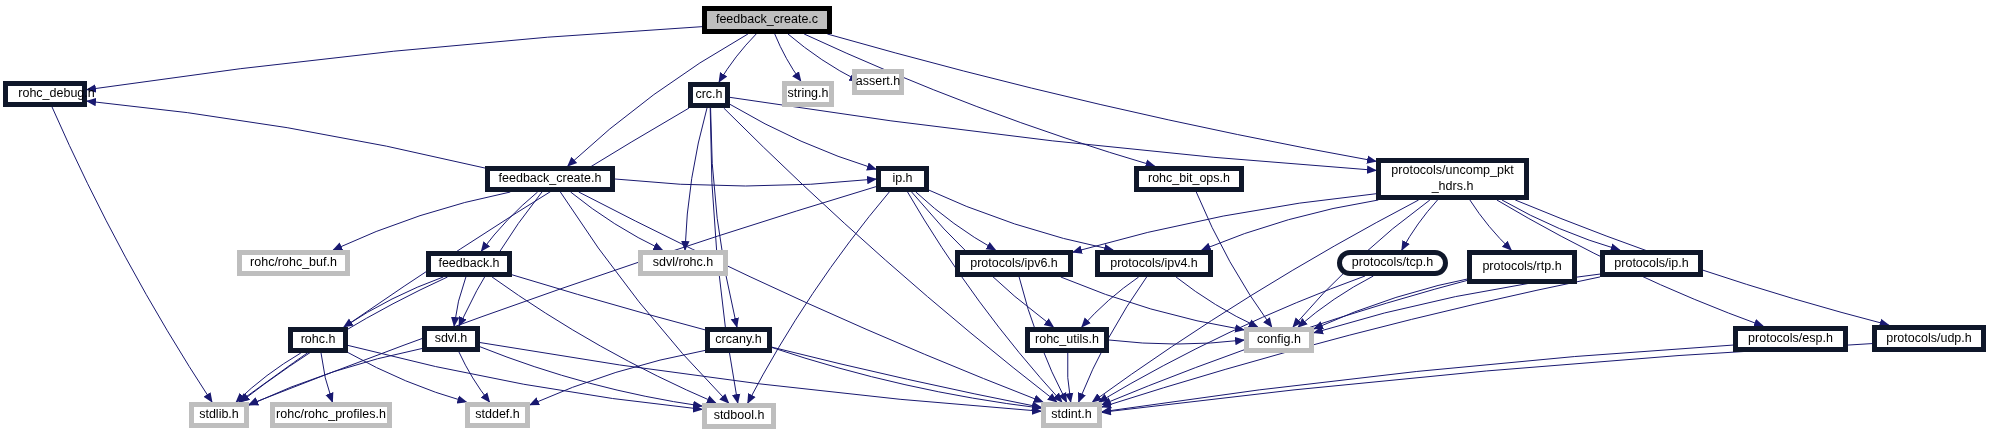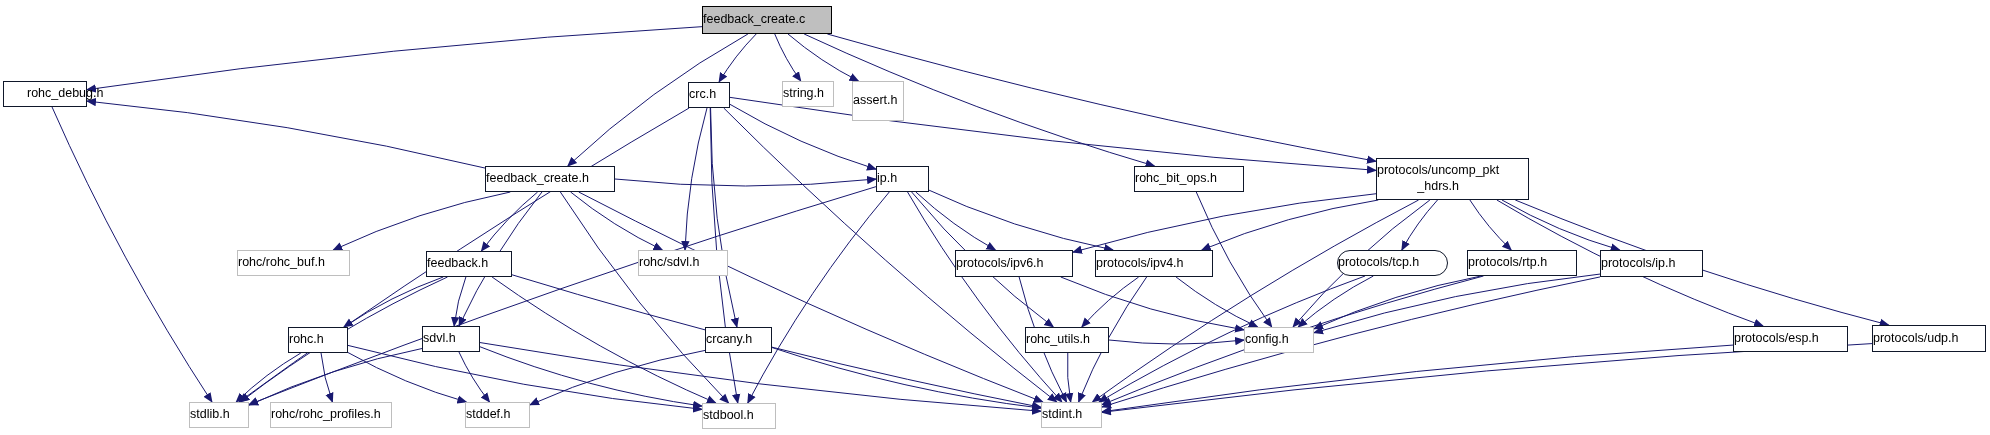--- a/index.html
+++ b/index.html
@@ -8,23 +8,23 @@
     width:1990px;height:435px;
     background:#ffffff;
     font-family:"Liberation Sans", sans-serif;
     overflow:hidden;
   }
   #edge-layer{position:absolute;left:0;top:0;width:1990px;height:435px;}
   .node{
     position:absolute;
     box-sizing:border-box;
     background:#ffffff;
-    border:1px solid #0f172a;
+    border:5px solid #0f172a;
     color:#000000;
-    display:flex;align-items:center;justify-content:flex-start;
+    display:flex;align-items:center;justify-content:center;
     text-align:center;
     font-size:12.5px;
     line-height:1.25;
     white-space:pre-line;
     cursor:pointer;
   }
   .node.external{border-color:#bebebe;}
   .node.root{background:#bfbfbf;border-color:#000000;}
 </style>
 </head>
@@ -105,33 +105,33 @@
       <path d="M 1429.8695652173913 200 Q 1353.819440993789 255.2883850931677 1293.0093167701864 327" fill="none" stroke="#191970" stroke-width="1" marker-end="url(#arrow)"></path>
       <path d="M 1418.5974576271187 200 Q 1248.1701823178278 289.0982855732871 1092.4872881355932 402" fill="none" stroke="#191970" stroke-width="1" marker-end="url(#arrow)"></path>
       <path d="M 1733 345.0778859527121 Q 1416.0283653413453 364.50454350390225 1102 411.7760778859527" fill="none" stroke="#191970" stroke-width="1" marker-end="url(#arrow)"></path>
       <path d="M 1872 343.5851311953353 Q 1485.7559612048062 363.98745210314996 1102 412.27900874635566" fill="none" stroke="#191970" stroke-width="1" marker-end="url(#arrow)"></path>
     </svg>
 
 <div class="node root" style="left: 702px; top: 6px; width: 130px; height: 28px;"><span>feedback_create.c</span></div>
     <div class="node internal" style="left: 3px; top: 81px; width: 84px; height: 26px; padding-left: 23px;"><span>rohc_debug.h</span></div>
     <div class="node internal" style="left: 688px; top: 82px; width: 42px; height: 26px;"><span>crc.h</span></div>
     <div class="node external" style="left: 782px; top: 81px; width: 52px; height: 26px;"><span>string.h</span></div>
-    <div class="node external" style="left: 852px; top: 81px; width: 52px; height: 40px;"><span>assert.h</span></div>
+    <div class="node external" style="left: 852px; top: 69px; width: 52px; height: 26px;"><span>assert.h</span></div>
     <div class="node internal" style="left: 485px; top: 166px; width: 130px; height: 26px;"><span>feedback_create.h</span></div>
     <div class="node internal" style="left: 876px; top: 166px; width: 53px; height: 26px;"><span>ip.h</span></div>
     <div class="node internal" style="left: 1134px; top: 166px; width: 110px; height: 26px;"><span>rohc_bit_ops.h</span></div>
     <div class="node internal" style="left: 1376px; top: 158px; width: 153px; height: 42px;"><span>protocols/uncomp_pkt
 _hdrs.h</span></div>
     <div class="node external" style="left: 237px; top: 250px; width: 113px; height: 26px;"><span>rohc/rohc_buf.h</span></div>
     <div class="node internal" style="left: 426px; top: 251px; width: 86px; height: 26px;"><span>feedback.h</span></div>
-    <div class="node external" style="left: 638px; top: 250px; width: 90px; height: 26px;"><span>rohc/sdvl.h</span></div>
+    <div class="node external" style="left: 638px; top: 250px; width: 90px; height: 26px;"><span>sdvl/rohc.h</span></div>
     <div class="node internal" style="left: 955px; top: 250px; width: 118px; height: 27px;"><span>protocols/ipv6.h</span></div>
     <div class="node internal" style="left: 1095px; top: 250px; width: 118px; height: 27px;"><span>protocols/ipv4.h</span></div>
     <div class="node internal" style="left: 1337px; top: 250px; width: 111px; height: 26px; border-radius: 13px;"><span>protocols/tcp.h</span></div>
-    <div class="node internal" style="left: 1467px; top: 250px; width: 110px; height: 26px;"><span>protocols/rtp.h</span></div>
+    <div class="node internal" style="left: 1467px; top: 250px; width: 110px; height: 34px;"><span>protocols/rtp.h</span></div>
     <div class="node internal" style="left: 1600px; top: 250px; width: 103px; height: 27px;"><span>protocols/ip.h</span></div>
     <div class="node internal" style="left: 288px; top: 327px; width: 60px; height: 26px;"><span>rohc.h</span></div>
     <div class="node internal" style="left: 422px; top: 326px; width: 58px; height: 26px;"><span>sdvl.h</span></div>
     <div class="node internal" style="left: 705px; top: 327px; width: 67px; height: 26px;"><span>crcany.h</span></div>
     <div class="node internal" style="left: 1025px; top: 327px; width: 84px; height: 26px;"><span>rohc_utils.h</span></div>
     <div class="node external" style="left: 1244px; top: 327px; width: 70px; height: 26px;"><span>config.h</span></div>
     <div class="node internal" style="left: 1733px; top: 326px; width: 115px; height: 26px;"><span>protocols/esp.h</span></div>
     <div class="node internal" style="left: 1872px; top: 325px; width: 114px; height: 27px;"><span>protocols/udp.h</span></div>
     <div class="node external" style="left: 189px; top: 402px; width: 60px; height: 26px;"><span>stdlib.h</span></div>
     <div class="node external" style="left: 270px; top: 402px; width: 122px; height: 26px;"><span>rohc/rohc_profiles.h</span></div>

